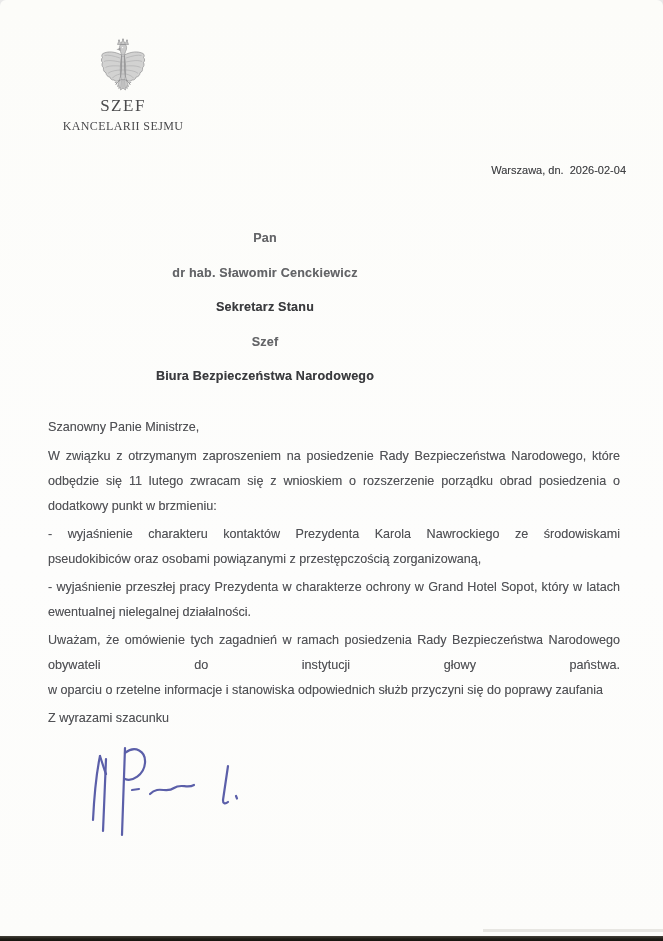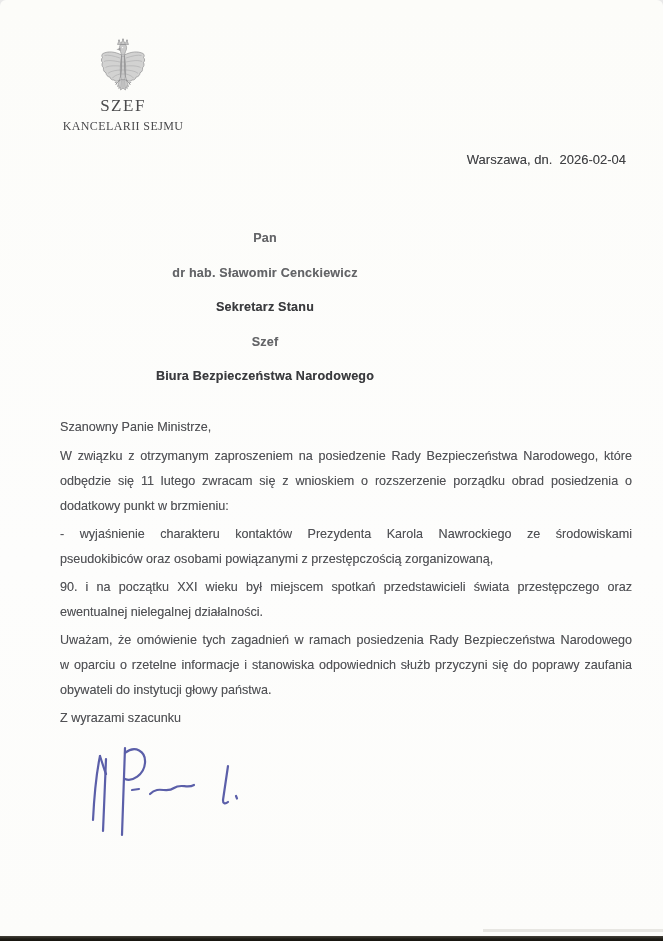--- a/index.html
+++ b/index.html
@@ -22,35 +22,35 @@
   .lh-t1{
     font-family:"Liberation Serif", serif;
     font-size:17px;line-height:21px;letter-spacing:1.5px;color:#4a4a4c;
   }
   .lh-t2{
     font-family:"Liberation Serif", serif;
     font-size:12px;line-height:21px;letter-spacing:0.4px;color:#4a4a4c;
   }
   
   .dateline{
-    position:absolute;top:152px;right:37px;
-    font-size:13px;color:#414245;white-space:pre;
+    position:absolute;top:164px;right:37px;
+    font-size:11px;color:#414245;white-space:pre;
     text-shadow:0 0 .5px rgba(70,70,75,.45);
   }
   
   .recipient{position:absolute;left:55px;top:221px;width:420px;text-align:center;}
   .r-line{
     font-size:12.6px;font-weight:bold;line-height:34.5px;
     color:#636467;letter-spacing:.2px;
     text-shadow:0 0 .5px rgba(100,100,105,.4);
   }
   .r-line.strong{color:#3a3b3e;text-shadow:0 0 .5px rgba(50,50,55,.5);}
   
   .body-text{
-    position:absolute;left:60px;top:415px;width:572px;
+    position:absolute;left:48px;top:415px;width:572px;
     font-size:12.6px;line-height:25px;color:#515256;
     text-shadow:0 0 .5px rgba(75,75,80,.45);
   }
   .salutation{margin:0 0 4px 0;text-align:left;}
   .para{margin:0 0 3px 0;}
   .para .line{text-align:justify;text-align-last:justify;}
   .para .line:last-child{text-align-last:left;}
   .closing{margin-top:0;text-align:left;}
   
   .signature{position:absolute;left:80px;top:745px;width:170px;height:100px;}
@@ -122,27 +122,27 @@
     <div class="para">
         <div class="line">W związku z otrzymanym zaproszeniem na posiedzenie Rady Bezpieczeństwa Narodowego, które</div>
         <div class="line">odbędzie się 11 lutego zwracam się z wnioskiem o rozszerzenie porządku obrad posiedzenia o</div>
         <div class="line">dodatkowy punkt w brzmieniu:</div>
       </div>
     <div class="para">
         <div class="line">- wyjaśnienie charakteru kontaktów Prezydenta Karola Nawrockiego ze środowiskami</div>
         <div class="line">pseudokibiców oraz osobami powiązanymi z przestępczością zorganizowaną,</div>
       </div>
     <div class="para">
-        <div class="line">90. i na początku XXI wieku był miejscem spotkań przedstawicieli świata przestępczego oraz</div>
+        <div class="line">- wyjaśnienie przeszłej pracy Prezydenta w charakterze ochrony w Grand Hotel Sopot, który w latach</div>
         <div class="line">ewentualnej nielegalnej działalności.</div>
       </div>
     <div class="para">
         <div class="line">Uważam, że omówienie tych zagadnień w ramach posiedzenia Rady Bezpieczeństwa Narodowego</div>
+        <div class="line">obywateli do instytucji głowy państwa.</div>
         <div class="line">w oparciu o rzetelne informacje i stanowiska odpowiednich służb przyczyni się do poprawy zaufania</div>
-        <div class="line">obywateli do instytucji głowy państwa.</div>
       </div>
     <div class="closing">Z wyrazami szacunku</div>
   </div>
 
   <svg class="signature" viewBox="0 0 170 100" aria-hidden="true">
     <path stroke="#5b5fa9" stroke-width="2.2" d="M13,75 C14,55 16,30 20,11"></path>
     <path stroke="#5b5fa9" stroke-width="2.2" d="M20,11 C22,17 24,24 26,29"></path>
     <path stroke="#5b5fa9" stroke-width="2.2" d="M26,14 C25,40 24,62 23,86"></path>
     <path stroke="#5b5fa9" stroke-width="2.2" d="M45,3 C44,30 43,62 42,90"></path>
     <path stroke="#5b5fa9" stroke-width="2.2" d="M45,8 C55,0 66,6 65,18 C64,30 52,37 45,34"></path>

